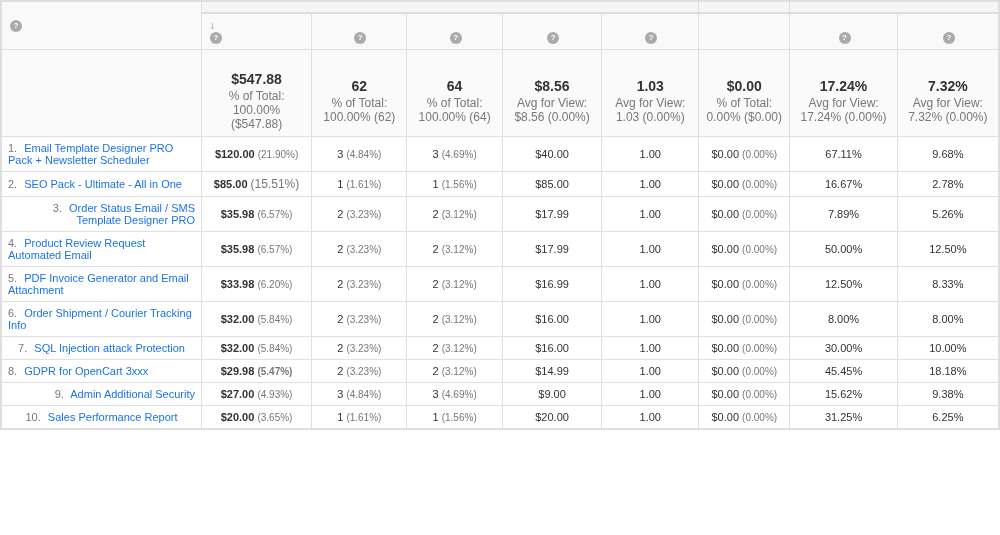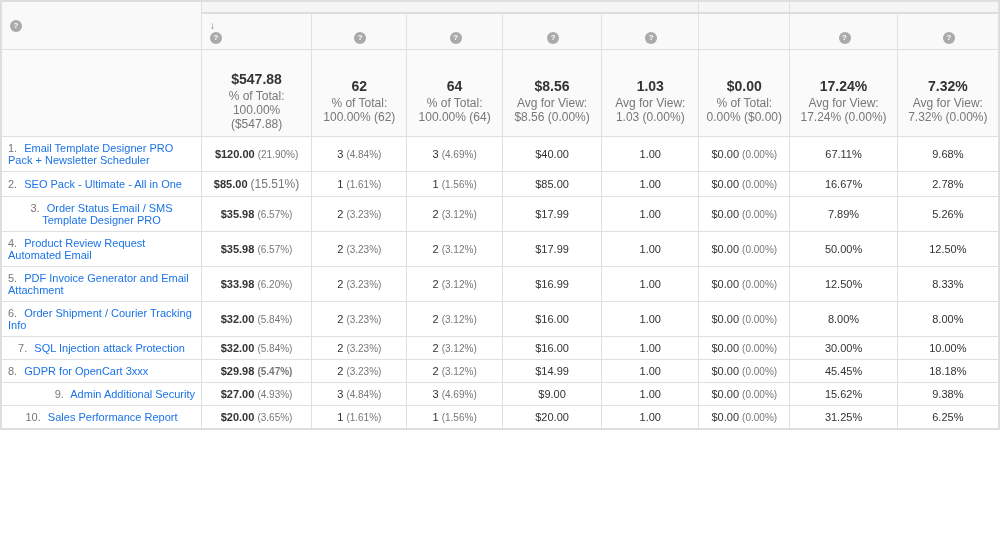--- a/index.html
+++ b/index.html
@@ -236,21 +236,21 @@
     </td>
     <td>$85.00</td>
     <td>1.00</td>
     <td>
       $0.00 <span style="color:#777;font-size:10px;">(0.00%)</span>
     </td>
     <td>16.67%</td>
     <td>2.78%</td>
   </tr>
         <tr class="data-row">
-    <td class="link-cell" style="text-align:center;">
+    <td class="link-cell" style="text-align:right;">
       <span style="color:#777;margin-right:4px;">3.</span>
       <a href="#">Order Status Email / SMS Template Designer PRO</a>
     </td>
     <td>
       <strong>$35.98</strong> <span style="color:#777;font-size:10px;">(6.57%)</span>
     </td>
     <td>
       2 <span style="color:#777;font-size:10px;">(3.23%)</span>
     </td>
     <td>

